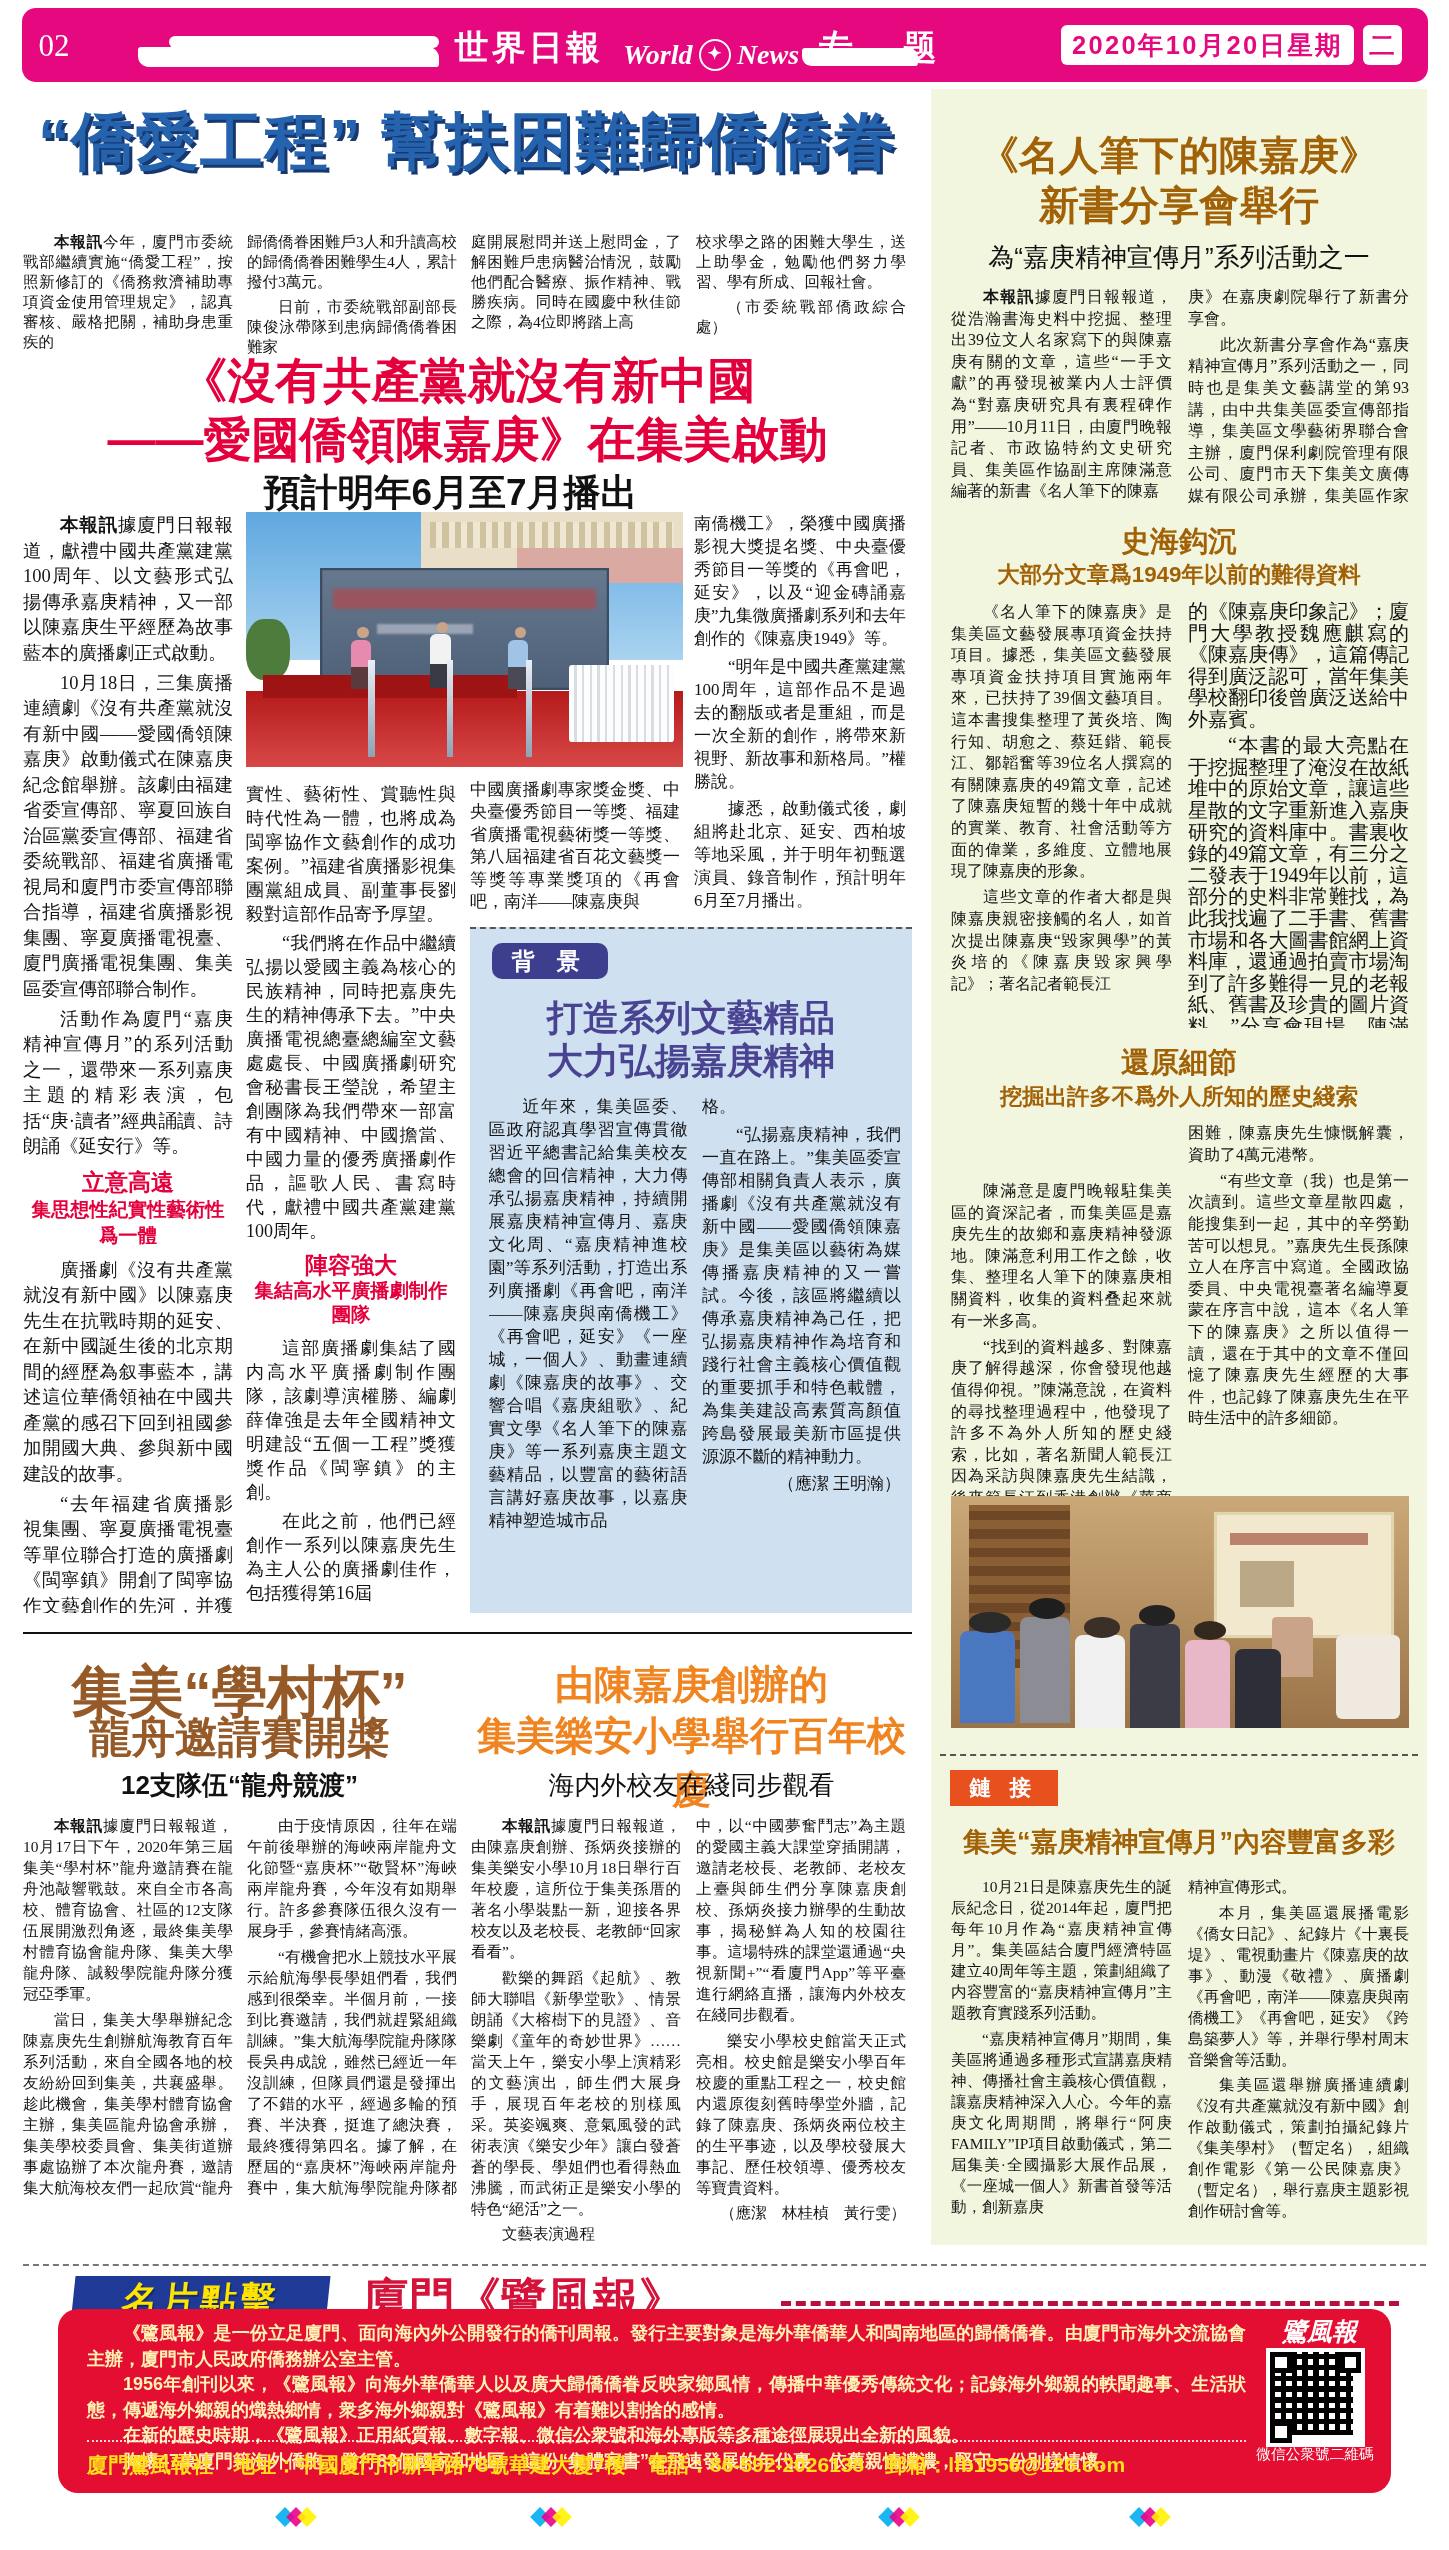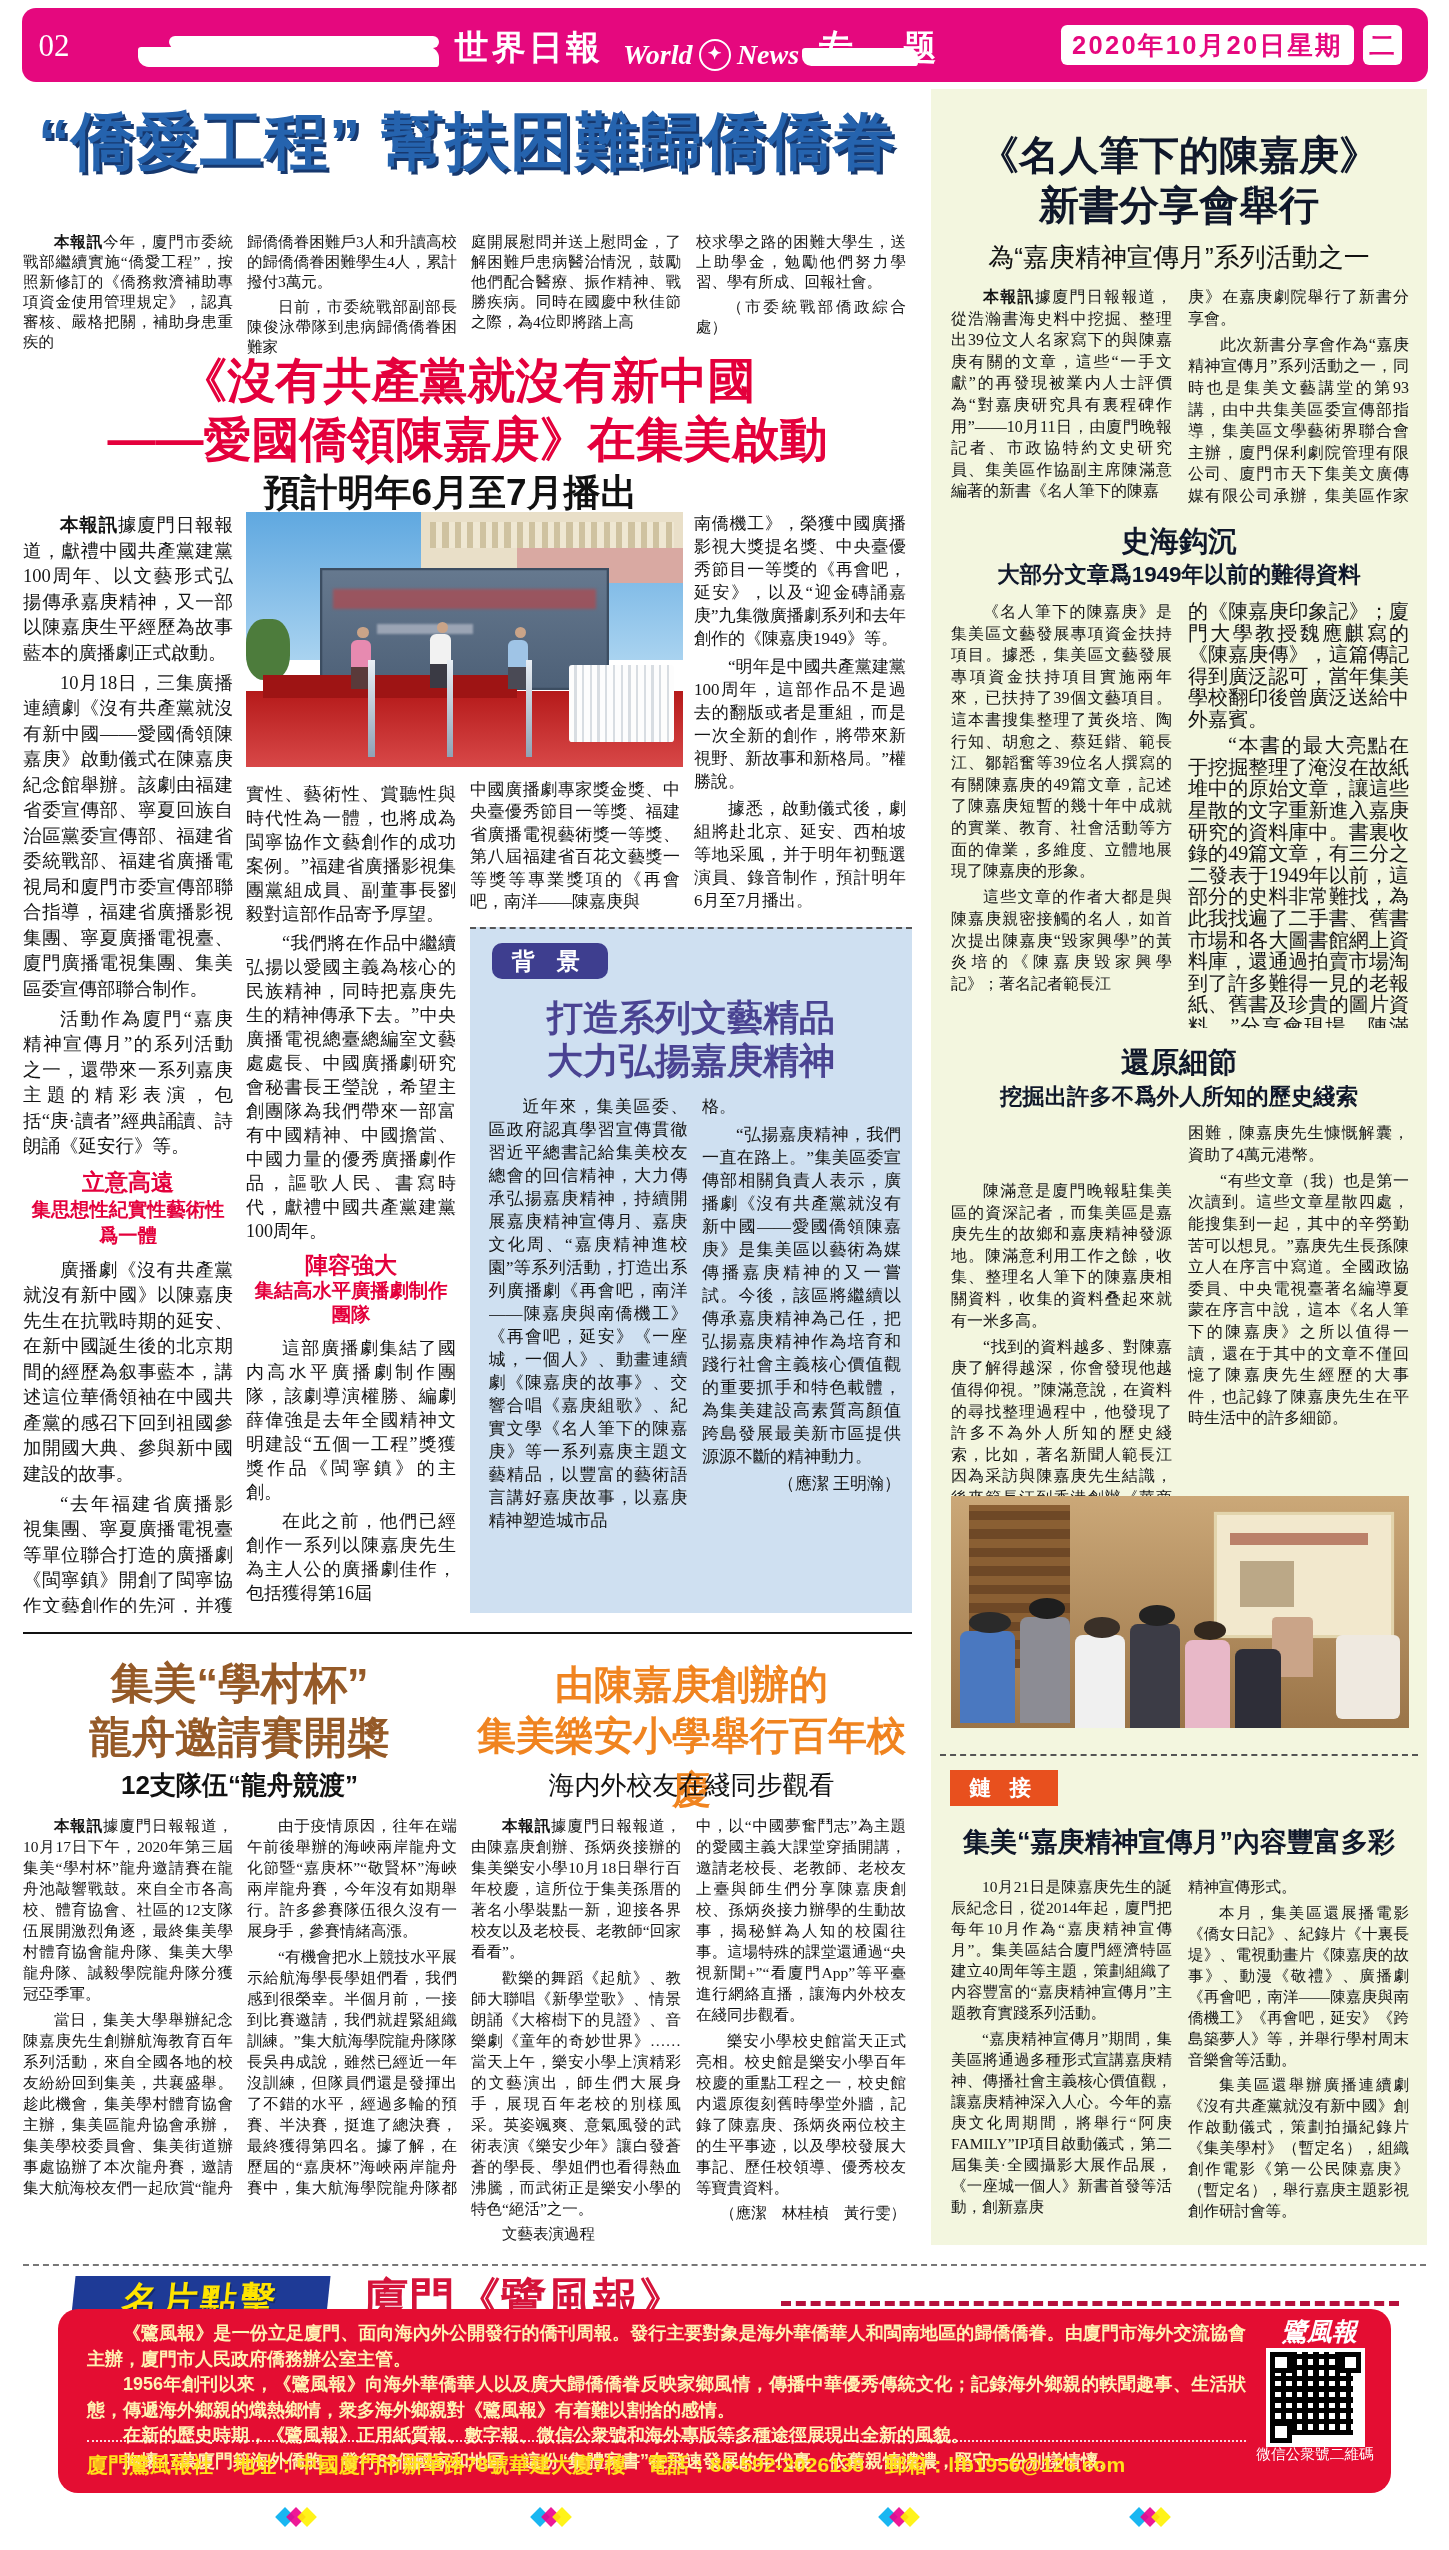--- a/index.html
+++ b/index.html
@@ -21,21 +21,21 @@
   .mh-date{position:absolute;right:74px;top:17px;height:40px;background:#fff;color:#e5087e;
            font-family:"Liberation Sans",sans-serif;font-weight:bold;font-size:25.5px;line-height:40px;
            padding:0 10.8px;border-radius:6.2px;letter-spacing:2.3px;}
   .mh-date2{position:absolute;right:26px;top:17px;width:39px;height:40px;background:#fff;color:#e5087e;
             font-family:"Liberation Sans",sans-serif;font-weight:bold;font-size:25.5px;line-height:40px;
             text-align:center;border-radius:6.2px;}
   
   .hl{position:absolute;font-family:"Liberation Sans",sans-serif;font-weight:bold;text-align:center;}
   .hl-blue{color:#2563ae;text-shadow:3.1px 3.1px 0 #16386e;}
   .hl-red{color:#e4003c;}
-  .hl-green{color:#0f172a;text-align:center;}
+  .hl-green{color:#a16207;text-align:center;}
   .hl-brown{color:#955a28;}
   .hl-orange{color:#f08420;}
   .hl-purple{color:#4a4392;}
   .hl-black{color:#111;}
   
   .col{position:absolute;overflow:hidden;text-align:justify;color:#141414;}
   .col p{margin:0 0 4.6px 0;text-indent:2em;}
   .col p.cont{text-indent:0;}
   .col p.byline{text-indent:0;text-align:right;}
   .col b{font-family:"Liberation Sans",sans-serif;}
@@ -174,21 +174,21 @@
     </div>
     <div class="col" style="left:232px;top:166px;width:199px;height:501px;font-size:17px;line-height:23px;">
       <p class="cont">格。</p>
       <p>“弘揚嘉庚精神，我們一直在路上。”集美區委宣傳部相關負責人表示，廣播劇《沒有共產黨就沒有新中國——愛國僑領陳嘉庚》是集美區以藝術為媒傳播嘉庚精神的又一嘗試。今後，該區將繼續以傳承嘉庚精神為己任，把弘揚嘉庚精神作為培育和踐行社會主義核心價值觀的重要抓手和特色載體，為集美建設高素質高顏值跨島發展最美新市區提供源源不斷的精神動力。</p>
       <p class="byline">（應潔 王明瀚）</p>
     </div>
   </div>
 
   <div class="solidline" style="left:23px;top:1632px;width:889px;"></div>
 
-  <div class="hl hl-brown" style="left:23px;top:1655px;width:433px;font-size:43px;">集美“學村杯”</div>
+  <div class="hl hl-brown" style="left:23px;top:1655px;width:433px;font-size:56px;">集美“學村杯”</div>
   <div class="hl hl-brown" style="left:23px;top:1709px;width:433px;font-size:43px;">龍舟邀請賽開槳</div>
   <div class="hl hl-black" style="left:23px;top:1768px;width:433px;font-size:26px;">12支隊伍“龍舟競渡”</div>
   <div class="col" style="left:23px;top:1815px;width:210px;height:380px;font-size:15.5px;line-height:21px;">
     <p><b>本報訊</b><span>據廈門日報報道，10月17日下午，2020年第三屆集美“學村杯”龍舟邀請賽在龍舟池敲響戰鼓。來自全市各高校、體育協會、社區的12支隊伍展開激烈角逐，最終集美學村體育協會龍舟隊、集美大學龍舟隊、誠毅學院龍舟隊分獲冠亞季軍。</span></p>
     <p>當日，集美大學舉辦紀念陳嘉庚先生創辦航海教育百年系列活動，來自全國各地的校友紛紛回到集美，共襄盛舉。趁此機會，集美學村體育協會主辦，集美區龍舟協會承辦，集美學校委員會、集美街道辦事處協辦了本次龍舟賽，邀請集大航海校友們一起欣賞“龍舟競渡”。</p>
   </div>
   <div class="col" style="left:247px;top:1815px;width:210px;height:380px;font-size:15.5px;line-height:21px;">
     <p>由于疫情原因，往年在端午前後舉辦的海峽兩岸龍舟文化節暨“嘉庚杯”“敬賢杯”海峽兩岸龍舟賽，今年沒有如期舉行。許多參賽隊伍很久沒有一展身手，參賽情緒高漲。</p>
     <p>“有機會把水上競技水平展示給航海學長學姐們看，我們感到很榮幸。半個月前，一接到比賽邀請，我們就趕緊組織訓練。”集大航海學院龍舟隊隊長吳冉成說，雖然已經近一年沒訓練，但隊員們還是發揮出了不錯的水平，經過多輪的預賽、半決賽，挺進了總決賽，最終獲得第四名。據了解，在歷屆的“嘉庚杯”海峽兩岸龍舟賽中，集大航海學院龍舟隊都獲得了不俗的成績。</p>
 

